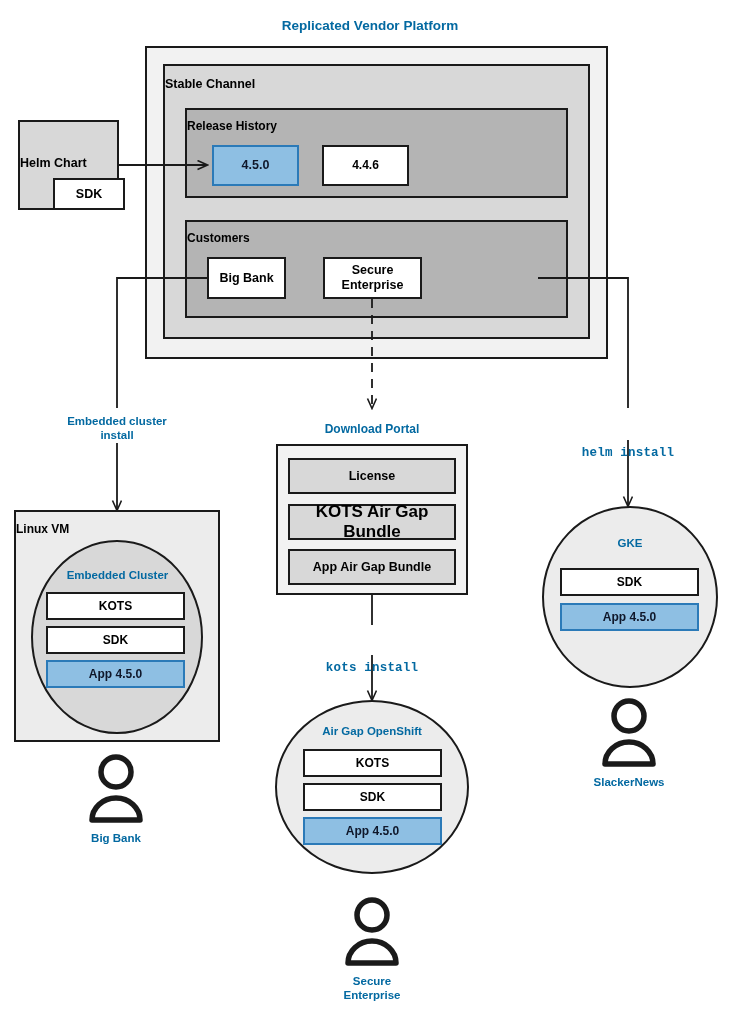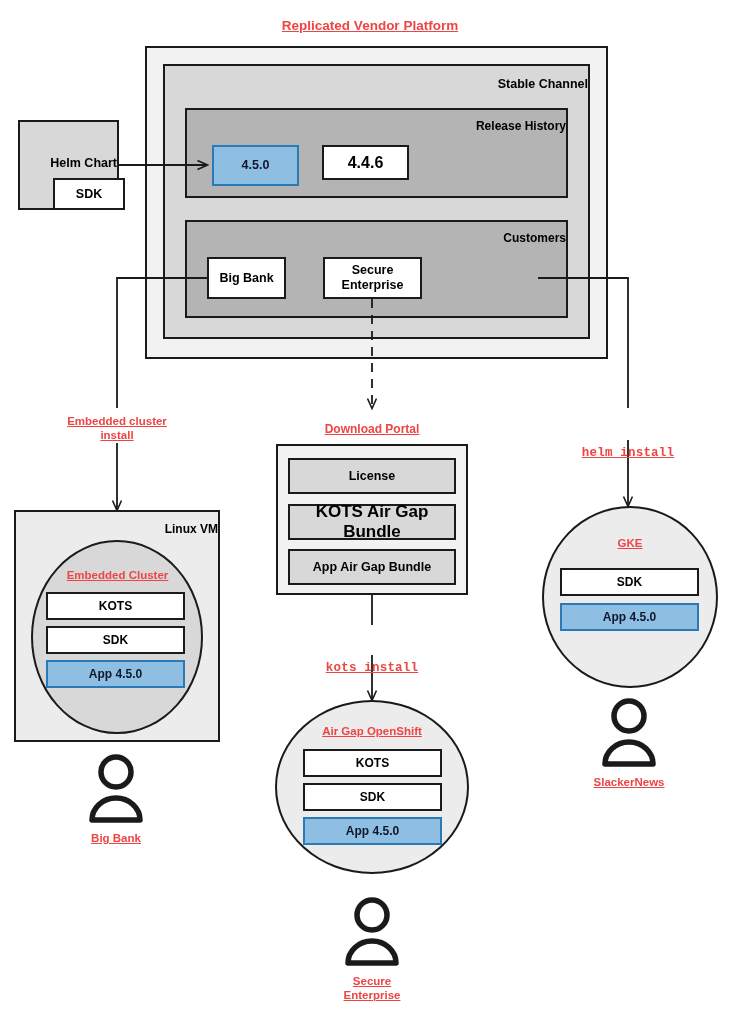--- a/index.html
+++ b/index.html
@@ -24,25 +24,24 @@
     position: absolute;
     left: 0; top: 0;
     width: 734px;
     height: 1026px;
     overflow: visible;
   }
   .lbl {
     position: absolute;
     text-align: center;
     font-weight: bold;
-    color: #ef4444;
+    color: #0369a1;
     line-height: 1.22;
     white-space: pre-line;
     pointer-events: none;
-    text-decoration: underline;
   }
   .lbl.mono {
     font-family: "Liberation Mono", "DejaVu Sans Mono", monospace;
     font-weight: bold;
     letter-spacing: 0.2px;
     margin-top: 32px;
   }
   .box {
     position: absolute;
     box-sizing: border-box;
@@ -54,21 +53,21 @@
     font-weight: bold;
     color: #000000;
     line-height: 1.2;
   }
   .box.titled {
     align-items: flex-start;
     justify-content: center;
   }
   .box-title {
     font-weight: bold;
-    text-align: right;
+    text-align: left;
     width: 100%;
     pointer-events: none;
   }
   .circle {
     position: absolute;
     box-sizing: border-box;
     border: 2px solid #1a1a1a;
     border-radius: 50%;
   }
   .blue {
@@ -98,21 +97,21 @@
   <div class="box g-mid titled" style="left:163px; top:64px; width:427px; height:275px; padding-top:11px;">
     <span class="box-title" style="font-size:12.5px;">Stable Channel</span>
   </div>
 
   <div class="box g-inner titled" style="left:185px; top:108px; width:383px; height:90px; padding-top:9px;">
     <span class="box-title" style="font-size:12px;">Release History</span>
   </div>
 
   <div class="box blue" style="left:212px; top:145px; width:87px; height:41px; font-size:12.5px;">4.5.0</div>
 
-  <div class="box white" style="left:322px; top:145px; width:87px; height:35px; font-size:16px;">4.4.6</div>
+  <div class="box white" style="left:322px; top:145px; width:87px; height:41px; font-size:12px;">4.4.6</div>
 
   <div class="box g-inner titled" style="left:185px; top:220px; width:383px; height:98px; padding-top:9px;">
     <span class="box-title" style="font-size:12px;">Customers</span>
   </div>
 
   <div class="box white" style="left:207px; top:257px; width:79px; height:42px; font-size:12.5px;">Big Bank</div>
 
   <div class="box white" style="left:323px; top:257px; width:99px; height:42px; font-size:12.5px; white-space:pre-line;">Secure
 Enterprise</div>
 

